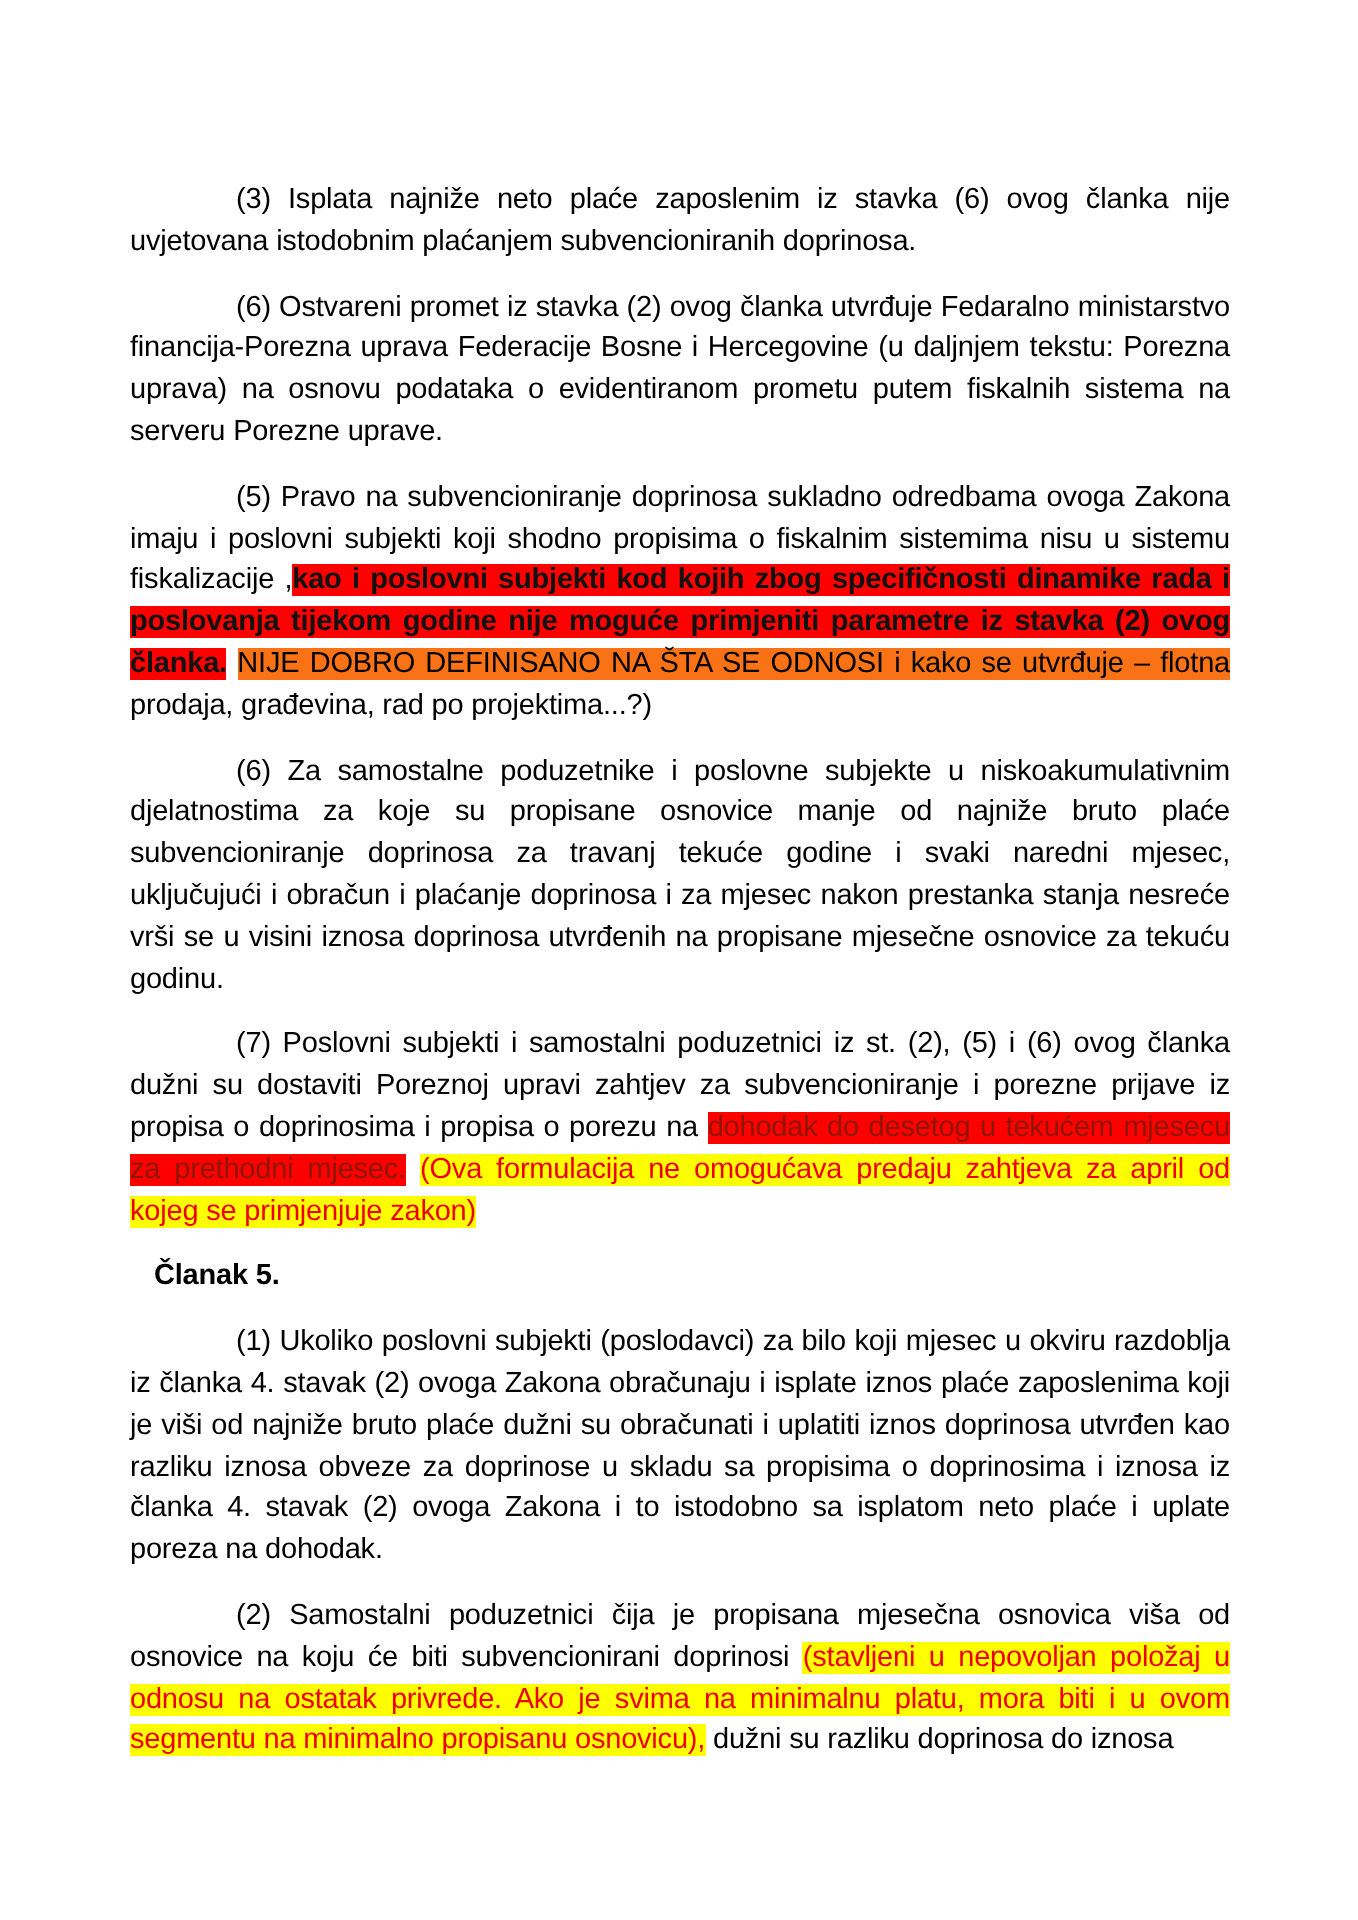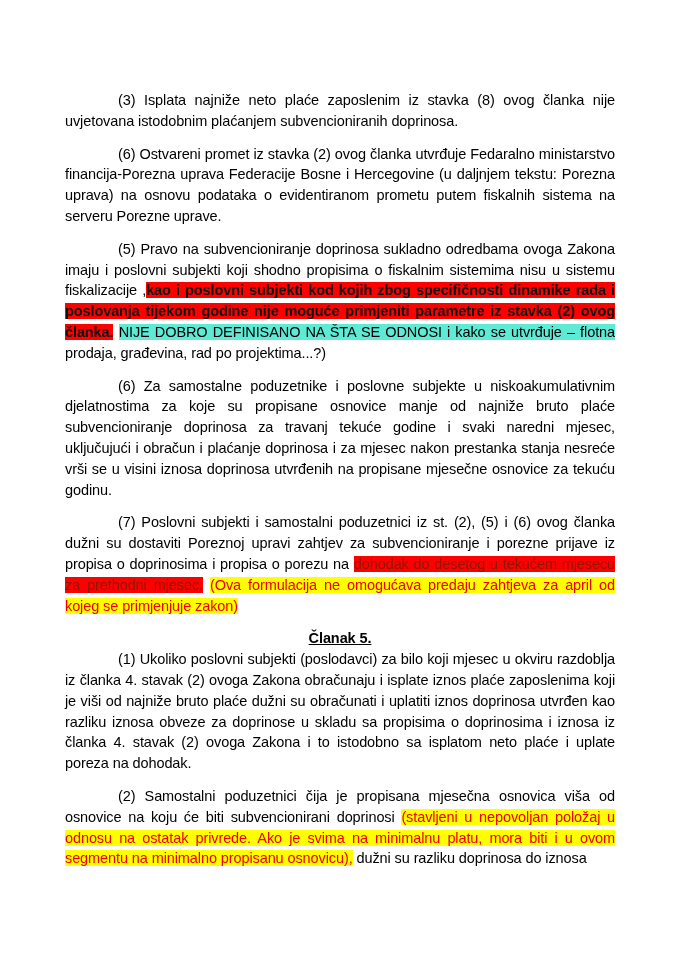--- a/index.html
+++ b/index.html
@@ -24,55 +24,53 @@
     line-height: 20.8px;
     letter-spacing: -0.1px;
     color: #000000;
   }
   p.para {
     margin: 0 0 12px 0;
     text-indent: 53px;
     text-align: justify;
   }
   p.heading {
-    margin: 0;
+    margin: 12px;
     text-indent: 0;
-    text-align: center;
     font-weight: bold;
-    text-decoration: underline;
   }
   p.heading + p.para {
   }
   
   .seg-normal {
     color: #000000;
   }
   .seg-red-highlight-bold {
     background-color: #ff0000;
     color: #111111;
     font-weight: bold;
   }
   .seg-red-highlight {
     background-color: #ff0000;
     color: #8f1500;
   }
   .seg-yellow-highlight {
-    background-color: #5eead4;
+    background-color: #f97316;
     color: #000000;
   }
   .seg-yellow-highlight-red {
     background-color: #ffff00;
     color: #ee0000;
   }
 </style>
 </head>
 <body>
 
 <div class="page">
-    <p class="para"><span class="seg-normal">(3) Isplata najniže neto plaće zaposlenim iz stavka (8) ovog članka nije uvjetovana istodobnim plaćanjem subvencioniranih doprinosa.</span></p>
+    <p class="para"><span class="seg-normal">(3) Isplata najniže neto plaće zaposlenim iz stavka (6) ovog članka nije uvjetovana istodobnim plaćanjem subvencioniranih doprinosa.</span></p>
     <p class="para"><span class="seg-normal">(6) Ostvareni promet iz stavka (2) ovog članka utvrđuje Fedaralno ministarstvo financija-Porezna uprava Federacije Bosne i Hercegovine (u daljnjem tekstu: Porezna uprava) na osnovu podataka o evidentiranom prometu putem fiskalnih sistema na serveru Porezne uprave.</span></p>
     <p class="para"><span class="seg-normal">(5) Pravo na subvencioniranje doprinosa sukladno odredbama ovoga Zakona imaju i poslovni subjekti koji shodno propisima o fiskalnim sistemima nisu u sistemu fiskalizacije ,</span><span class="seg-red-highlight-bold">kao i poslovni subjekti kod kojih zbog specifičnosti dinamike rada i poslovanja tijekom godine nije moguće primjeniti parametre iz stavka (2) ovog članka.</span><span class="seg-normal"> </span><span class="seg-yellow-highlight">NIJE DOBRO DEFINISANO NA ŠTA SE ODNOSI i kako se utvrđuje – flotna</span><span class="seg-normal"> prodaja, građevina, rad po projektima...?)</span></p>
     <p class="para"><span class="seg-normal">(6) Za samostalne poduzetnike i poslovne subjekte u niskoakumulativnim djelatnostima za koje su propisane osnovice manje od najniže bruto plaće subvencioniranje doprinosa za travanj tekuće godine i svaki naredni mjesec, uključujući i obračun i plaćanje doprinosa i za mjesec nakon prestanka stanja nesreće vrši se u visini iznosa doprinosa utvrđenih na propisane mjesečne osnovice za tekuću godinu.</span></p>
     <p class="para"><span class="seg-normal">(7) Poslovni subjekti i samostalni poduzetnici iz st. (2), (5) i (6) ovog članka dužni su dostaviti Poreznoj upravi zahtjev za subvencioniranje i porezne prijave iz propisa o doprinosima i propisa o porezu na </span><span class="seg-red-highlight">dohodak do desetog u tekućem mjesecu za prethodni mjesec.</span><span class="seg-normal"> </span><span class="seg-yellow-highlight-red">(Ova formulacija ne omogućava predaju zahtjeva za april od kojeg se primjenjuje zakon)</span></p>
     <p class="heading"><span class="seg-normal">Članak 5.</span></p>
     <p class="para"><span class="seg-normal">(1) Ukoliko poslovni subjekti (poslodavci) za bilo koji mjesec u okviru razdoblja iz članka 4. stavak (2) ovoga Zakona obračunaju i isplate iznos plaće zaposlenima koji je viši od najniže bruto plaće dužni su obračunati i uplatiti iznos doprinosa utvrđen kao razliku iznosa obveze za doprinose u skladu sa propisima o doprinosima i iznosa iz članka 4. stavak (2) ovoga Zakona i to istodobno sa isplatom neto plaće i uplate poreza na dohodak.</span></p>
     <p class="para"><span class="seg-normal">(2) Samostalni poduzetnici čija je propisana mjesečna osnovica viša od osnovice na koju će biti subvencionirani doprinosi </span><span class="seg-yellow-highlight-red">(stavljeni u nepovoljan položaj u odnosu na ostatak privrede. Ako je svima na minimalnu platu, mora biti i u ovom segmentu na minimalno propisanu osnovicu),</span><span class="seg-normal"> dužni su razliku doprinosa do iznosa</span></p>
   </div>
 
 </body></html>

